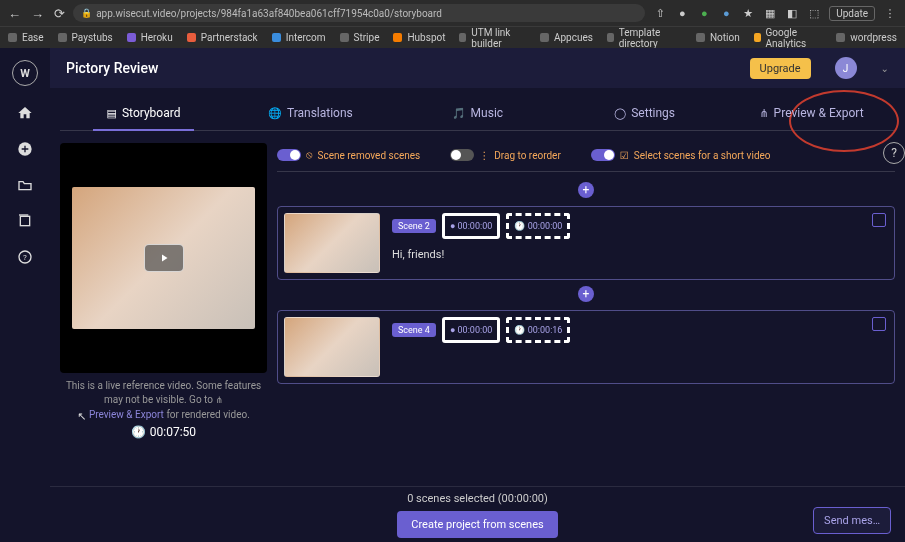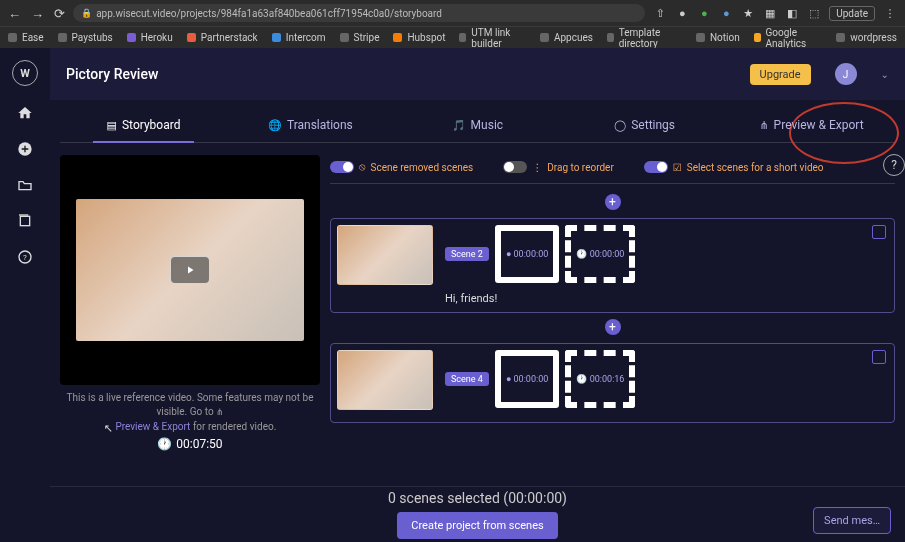--- a/index.html
+++ b/index.html
@@ -19,39 +19,39 @@
 .bookmarks .bm { display: flex; align-items: center; gap: 5px; cursor: pointer; }
 .bm-ico { width: 9px; height: 9px; background: #666; border-radius: 2px; display: inline-block; }
 
 
 .app { display: flex; height: calc(542px - 48px); background: #0c0c1a; }
 .left-rail { width: 50px; background: #14142b; display: flex; flex-direction: column; align-items: center; padding-top: 12px; gap: 18px; }
 .left-rail .logo { width: 26px; height: 26px; border: 1.5px solid #aaa; border-radius: 50%; display: flex; align-items: center; justify-content: center; font-weight: bold; font-size: 11px; color: #ddd; }
 .rail-ico { width: 18px; height: 18px; color: #ddd; cursor: pointer; display: flex; align-items: center; justify-content: center; }
 
 .main { flex: 1; display: flex; flex-direction: column; background: #14142b; }
-.top-bar { height: 52px; background: #1c1c3a; display: flex; align-items: center; padding: 0 16px; justify-content: space-between; }
+.top-bar { height: 40px; background: #1c1c3a; display: flex; align-items: center; padding: 0 16px; justify-content: space-between; }
 .project-title { font-size: 14px; font-weight: 500; }
 .top-right { display: flex; align-items: center; gap: 24px; }
 .upgrade-btn { background: #f5c04a; color: #333; border: none; border-radius: 4px; padding: 4px 10px; font-size: 11px; cursor: pointer; }
 .avatar { width: 22px; height: 22px; border-radius: 50%; background: #8b88d6; display: flex; align-items: center; justify-content: center; font-size: 10px; }
 .chev { color: #999; font-size: 10px; }
 
 .content-wrap { flex: 1; padding: 0 10px 0 10px; position: relative; }
 .tabs { display: flex; border-bottom: 1px solid rgba(255,255,255,0.15); margin-top: 8px; }
 .tab { flex: 1; text-align: center; padding: 10px 0; color: #b8b5e0; font-size: 12px; cursor: pointer; display: flex; align-items: center; justify-content: center; gap: 5px; position: relative; }
 .tab.active { color: #fff; }
 .tab.active::after { content: ""; position: absolute; bottom: -1px; left: 20%; right: 20%; height: 2px; background: #7a6fd9; }
 .tab-ico { font-size: 11px; }
 
 .annotation-circle { position: absolute; border: 2px solid #c23a2e; border-radius: 50%; width: 110px; height: 62px; right: 6px; top: 2px; pointer-events: none; }
 .help-circle { position: absolute; right: 0px; top: 54px; width: 22px; height: 22px; border: 1.5px solid #aaa; border-radius: 50%; display: flex; align-items: center; justify-content: center; color: #ccc; font-size: 12px; cursor: pointer; }
 
 .workspace { display: flex; gap: 10px; margin-top: 12px; height: 330px; }
-.left-panel { width: 260px; }
+.left-panel { width: 207px; }
 .preview-box { background: #000; border-radius: 4px; height: 230px; display: flex; align-items: center; justify-content: center; position: relative; overflow: hidden; }
 .preview-thumb { width: 88%; height: 62%; background: linear-gradient(135deg, #d4a57c 0%, #e8d4c4 50%, #c8c0b8 100%); border-radius: 2px; position: relative; }
 .play-overlay { position: absolute; top: 50%; left: 50%; transform: translate(-50%,-50%); width: 40px; height: 28px; background: rgba(80,80,80,0.7); border: 1px solid rgba(255,255,255,0.7); border-radius: 5px; display: flex; align-items: center; justify-content: center; cursor: pointer; }
 .play-overlay svg { fill: #fff; }
 .caption { font-size: 10px; color: #999; text-align: center; margin-top: 6px; line-height: 1.4; }
 .caption .share-glyph { font-size: 9px; }
 .caption .pe-link { color: #8b85d9; }
 .cursor { display: inline-block; transform: translateY(2px); font-size: 11px; color: #ddd; }
 .proj-length { text-align: center; margin-top: 12px; font-size: 12px; color: #ddd; }
 .proj-time { display: flex; align-items: center; justify-content: center; gap: 4px; margin-top: 3px; font-size: 12px; }
@@ -67,27 +67,27 @@
 .toggle.off::after { left: 1px; }
 .divider { height: 1px; background: rgba(255,255,255,0.15); margin-bottom: 10px; }
 
 .scenes { flex: 1; overflow: hidden; }
 .add-btn { width: 16px; height: 16px; background: #6a5fd0; border-radius: 50%; color: #fff; display: flex; align-items: center; justify-content: center; font-size: 12px; margin: 0 auto 8px auto; cursor: pointer; }
 .scene-row { display: flex; gap: 12px; margin-bottom: 6px; border: 1px solid rgba(120,115,200,0.6); border-radius: 4px; padding: 6px 8px 6px 6px; position: relative; justify-content: space-between; }
 .scene-thumb { width: 96px; height: 60px; background: linear-gradient(135deg, #d4a57c 0%, #e8d4c4 50%, #c8c0b8 100%); border-radius: 3px; flex-shrink: 0; border: 1px solid rgba(255,255,255,0.2); }
 .scene-info { flex: 1; }
 .scene-meta { display: flex; align-items: center; gap: 6px; margin-bottom: 8px; }
 .scene-badge { background: #6a5fd0; color: #fff; font-size: 9px; padding: 2px 6px; border-radius: 3px; }
-.time-pill { border: 6px solid #ffffff; color: #a9a3e8; font-size: 9px; padding: 18px 5px; border-radius: 3px; }
+.time-pill { border: 3px solid #ffffff; color: #a9a3e8; font-size: 9px; padding: 5px 5px; border-radius: 3px; }
 .time-pill.dotted { border-style: dashed; }
 .scene-text { font-size: 11px; color: #ddd; line-height: 1.4; max-width: 200px; }
 .scene-check { width: 14px; height: 14px; border: 1.5px solid #6a5fd0; border-radius: 2px; align-self: flex-start; cursor: pointer; }
 
 .footer-bar { background: #14142b; height: 56px; display: flex; align-items: center; justify-content: center; flex-direction: column; gap: 6px; border-top: 1px solid rgba(255,255,255,0.1); position: relative; }
-.selected-text { font-size: 14px; color: #ccc; }
+.selected-text { font-size: 11px; color: #ccc; }
 .create-btn { background: #6a5fd0; color: #fff; border: none; border-radius: 4px; padding: 7px 14px; font-size: 11px; cursor: pointer; }
 .send-btn { position: absolute; right: 14px; bottom: 8px; border: 1px solid #6a5fd0; background: #1c1c3a; color: #a9a3e8; border-radius: 4px; padding: 6px 10px; font-size: 11px; cursor: pointer; }
 </style>
 </head>
 <body>
 
 <div class="browser-bar">
   <div class="nav-arrows">
     <span>←</span>
     <span>→</span>

